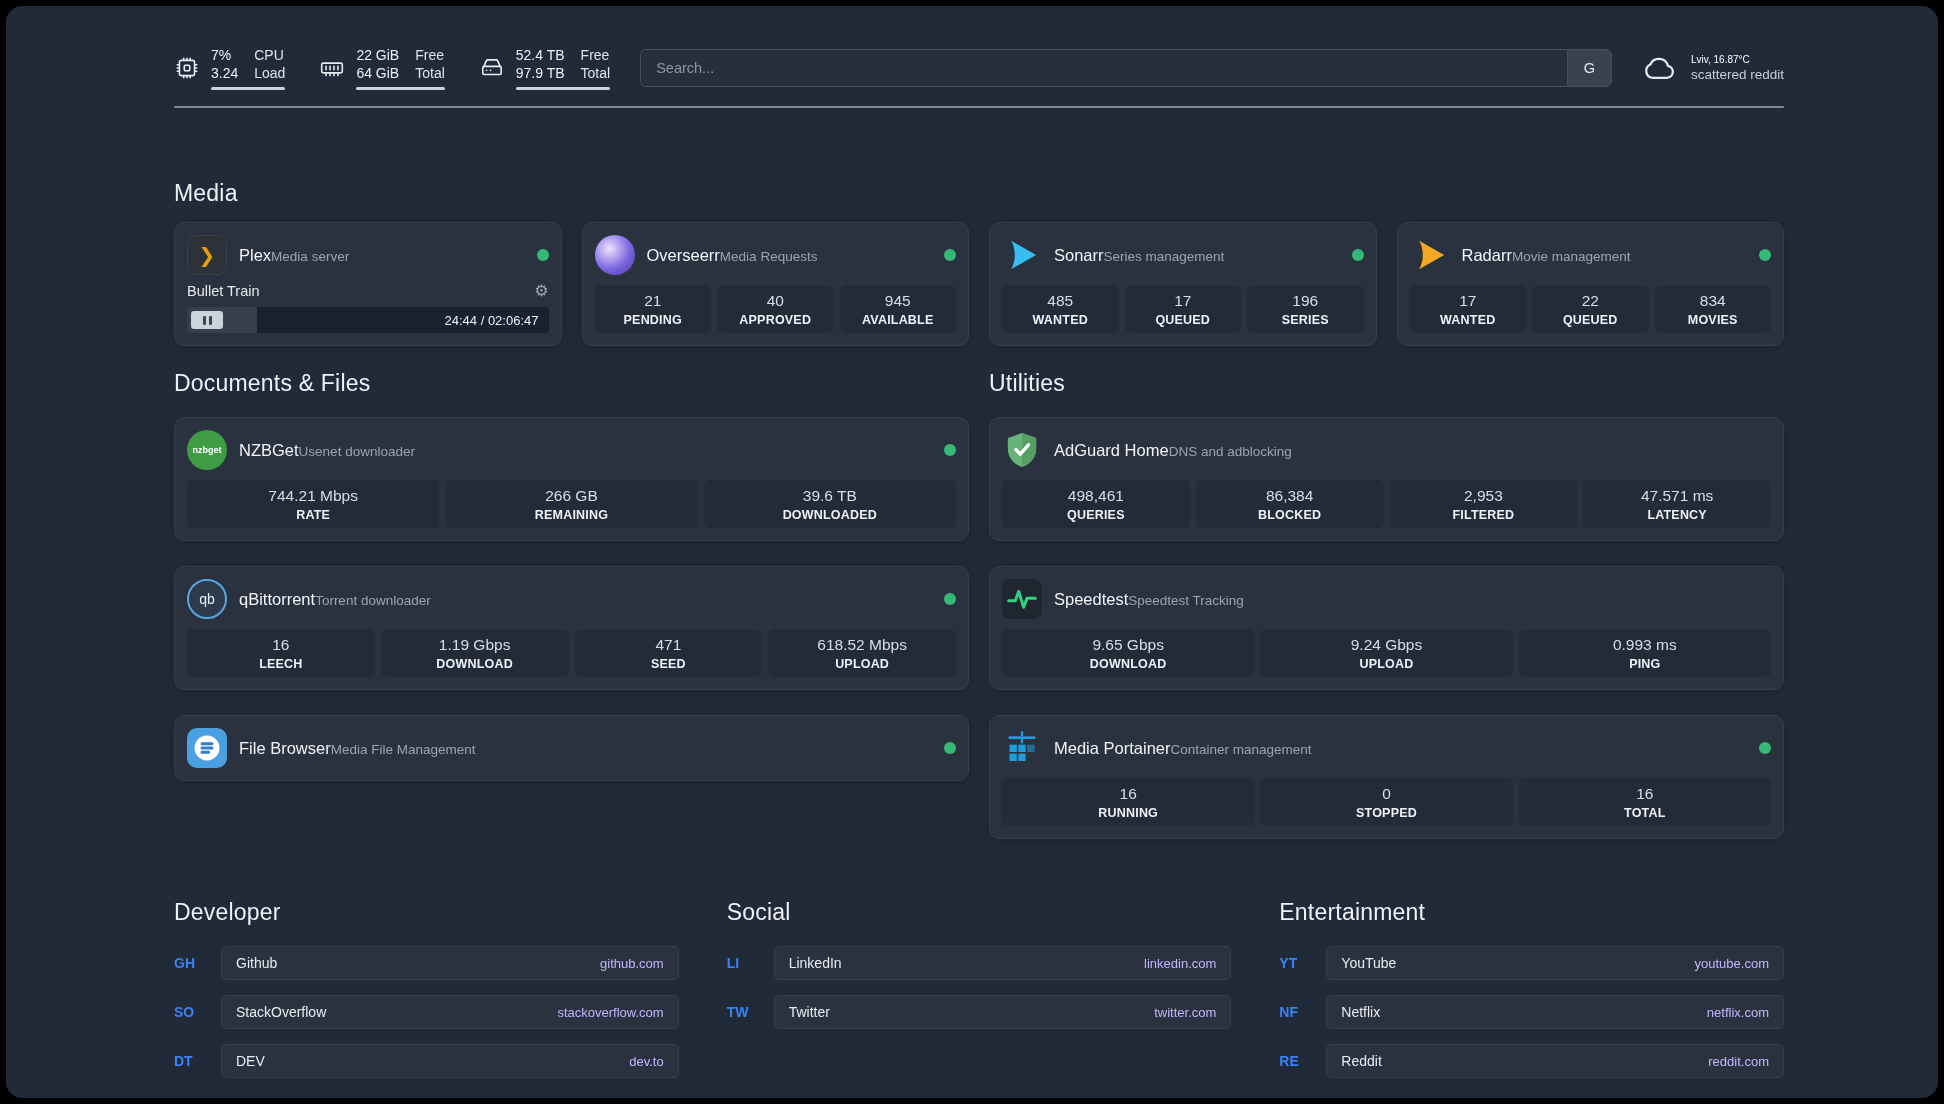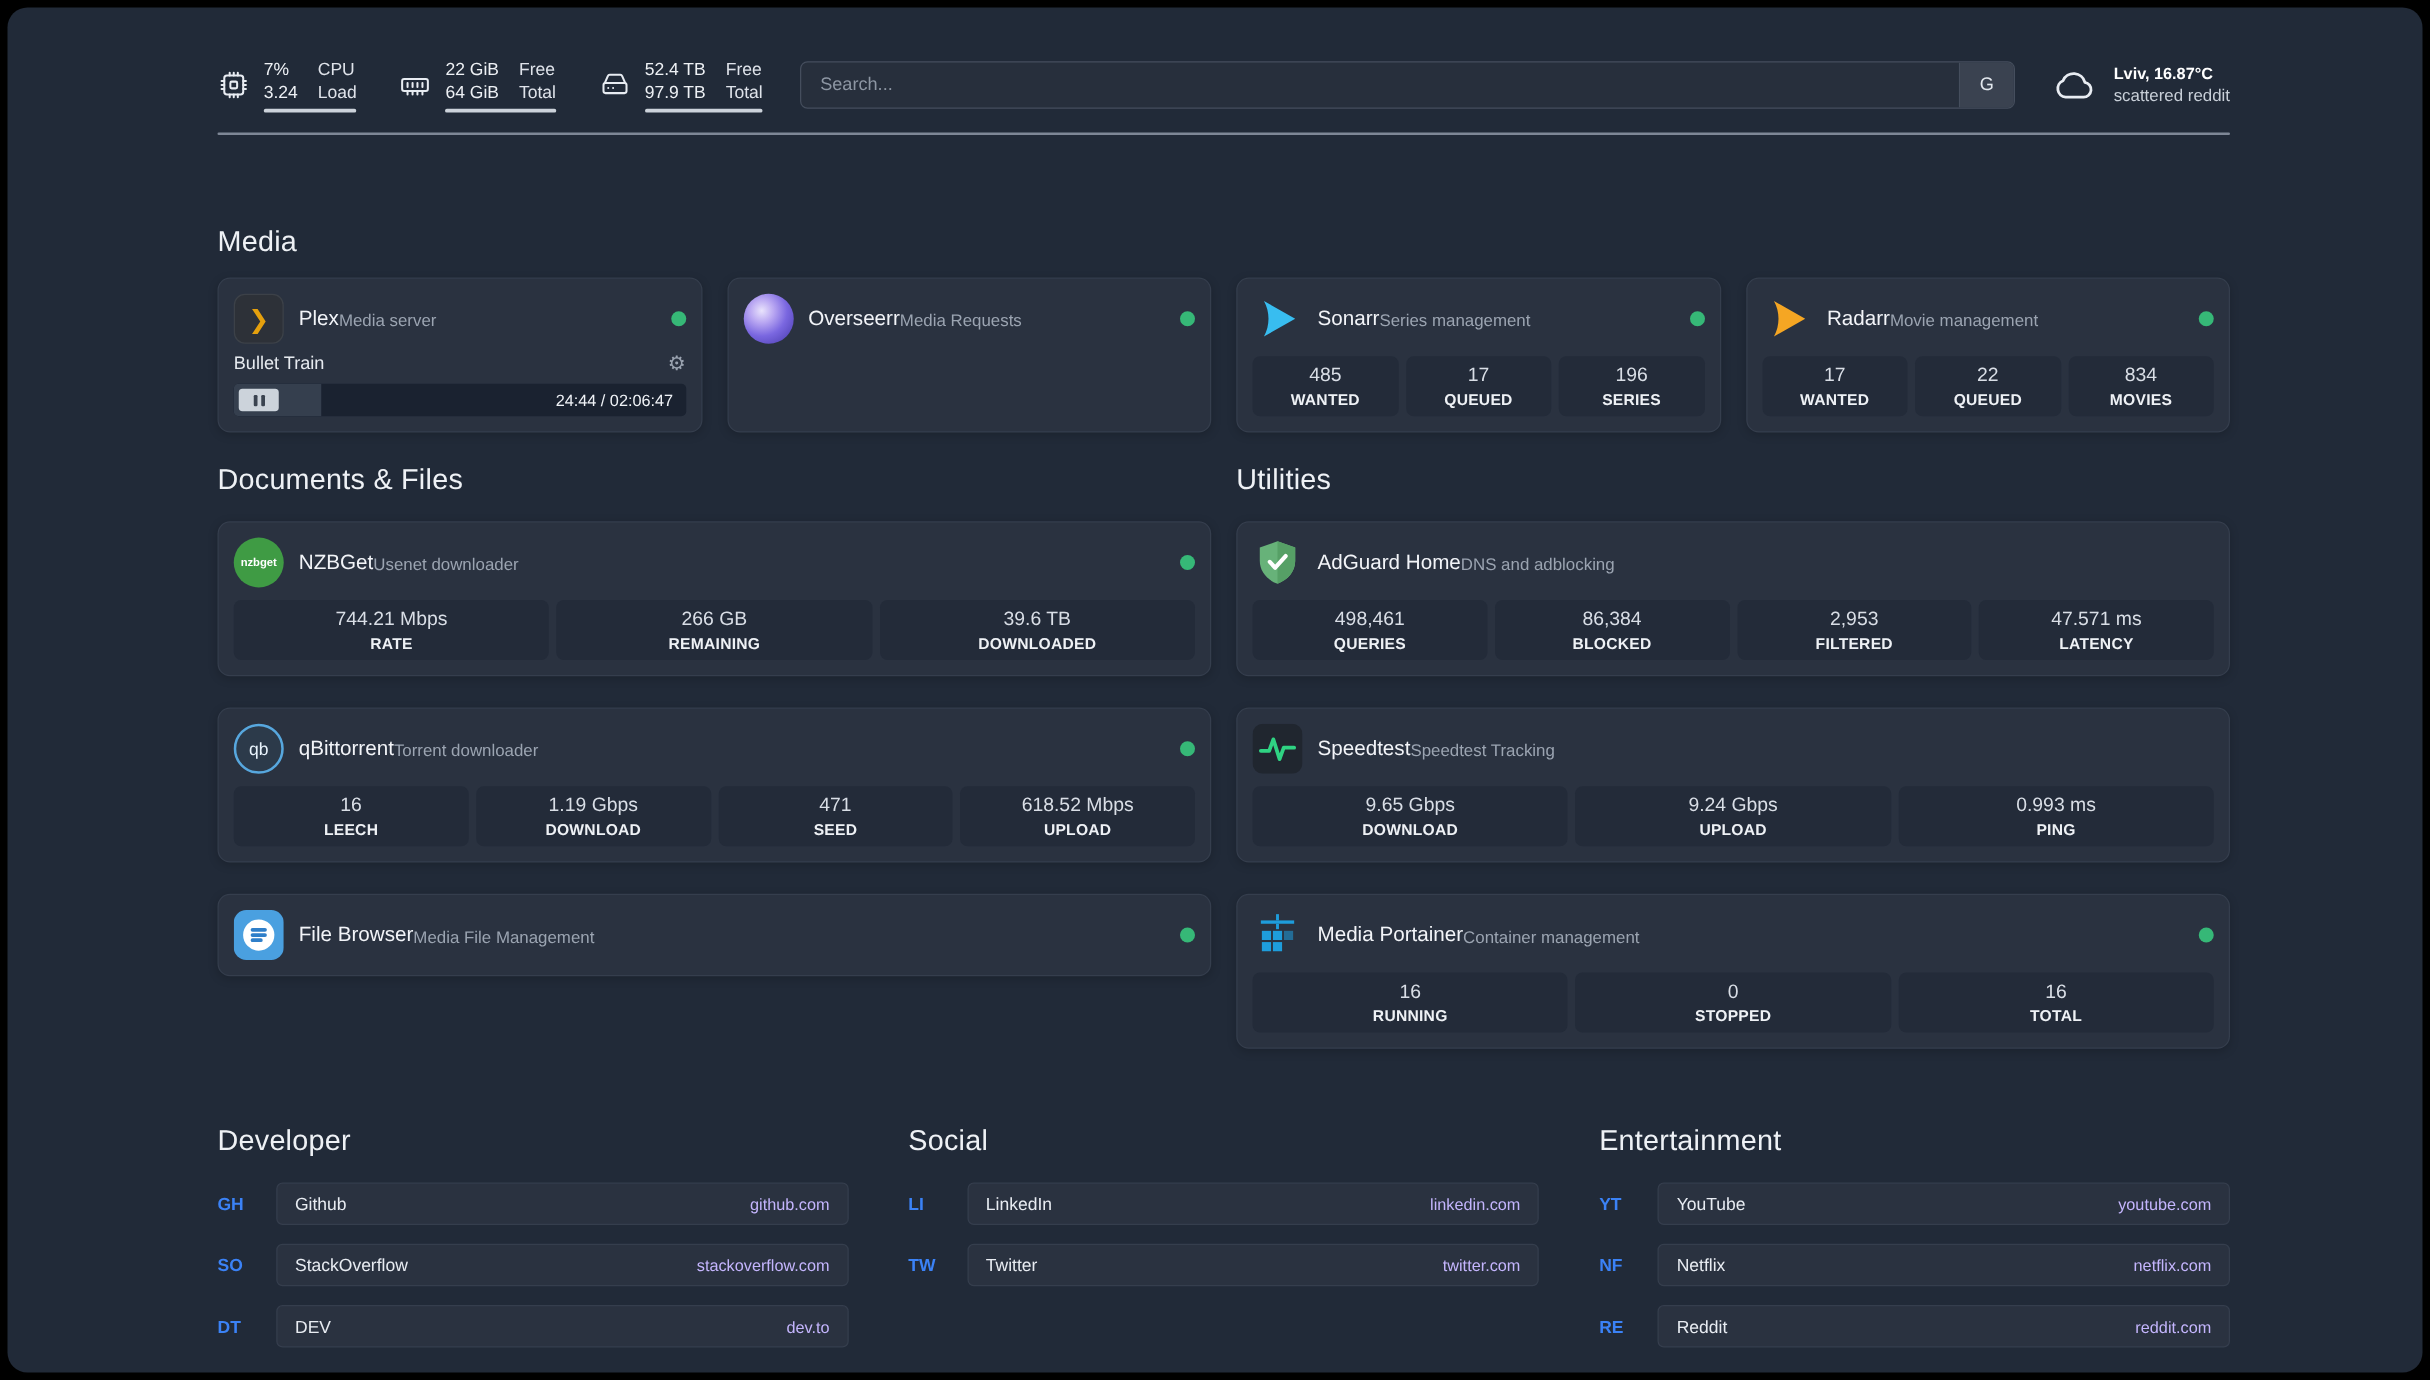--- a/index.html
+++ b/index.html
@@ -25,21 +25,21 @@
     border-radius:6px; color:#e8ecf2; padding:0 56px 0 15px; font-size:14.5px; outline:none;
     font-family:"Liberation Sans","DejaVu Sans",sans-serif; }
   .search input::placeholder { color:#8d96a3; }
   .search-btn { position:absolute; right:1px; top:1px; bottom:1px; width:44px; background:#3a4250;
     border:none; border-left:1px solid #454e5d; border-radius:0 5px 5px 0; color:#e3e8ee;
     font-size:14.5px; cursor:pointer; }
 
   .weather { display:flex; align-items:center; gap:13px; }
   .weather svg { width:36px; height:36px; }
   .weather-text { display:flex; flex-direction:column; line-height:1.3; }
-  .weather-loc { font-size:13px; color:#fff;font-weight:bold; }
+  .weather-loc { font-size:10px; color:#fff; }
   .weather-cond { font-size:13.5px; color:#c8cfd8; }
 
   .divider { height:2px; background:#7e8796; border-radius:1px; margin-top:16px; }
 
   
   .section-title { font-size:23px; color:#eef1f5; font-weight:500; letter-spacing:.2px; }
   .media-title { margin-top:72px; }
   .media-row { display:flex; gap:20px; margin-top:15px; }
   .media-row > .card { flex:1; }
 
@@ -222,20 +222,34 @@
     </div>
 
     <div class="card">
       <div class="card-head">
         <span class="app-icon circle overseerr"></span>
         <div class="app-meta">
           <div class="app-name">Overseerr</div>
           <div class="app-sub">Media Requests</div>
         </div>
         <span class="dot"></span>
+      </div>
+      <div class="stats">
+        <div class="stat">
+          <div class="stat-value">21</div>
+          <div class="stat-label">PENDING</div>
+        </div>
+        <div class="stat">
+          <div class="stat-value">40</div>
+          <div class="stat-label">APPROVED</div>
+        </div>
+        <div class="stat">
+          <div class="stat-value">945</div>
+          <div class="stat-label">AVAILABLE</div>
+        </div>
       </div>
     </div>
 
     <div class="card">
       <div class="card-head">
         <span class="app-icon">
           <svg viewBox="0 0 24 24">
                 <path d="M5.5 3.5 20.5 12 5.5 20.5c2.9-5.2 2.9-11.8 0-17z" fill="#38bdf0"></path>
               </svg>
         </span>

